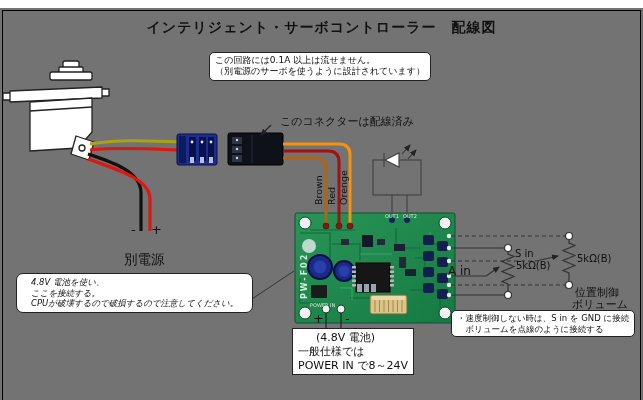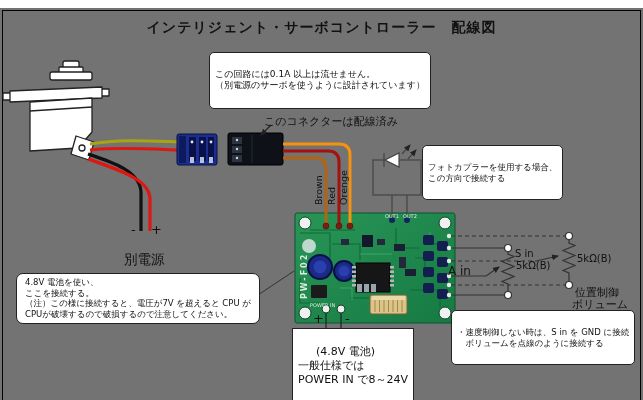--- a/index.html
+++ b/index.html
@@ -3,21 +3,21 @@
 <meta charset="utf-8">
 <style>
   html,body{margin:0;padding:0;background:#fff;}
   .stage{position:relative;width:643px;height:400px;background:#737373;overflow:hidden;
          font-family:"DejaVu Sans","Liberation Sans",sans-serif;color:#111;margin-top:8px;}
   .frame{position:absolute;left:2px;top:2px;right:2px;bottom:2px;border:1px solid #000;z-index:0;}
   svg.canvas{position:absolute;left:0;top:0;z-index:1;}
   .title{position:absolute;top:11px;left:0;width:100%;text-align:center;
          font-size:14px;font-weight:bold;letter-spacing:1px;z-index:3;}
   .box{position:absolute;border:1px solid #222;background:#fff;z-index:2;
-       line-height:1.25;white-space:nowrap;padding:16px 5px;width:-moz-fit-content;width:fit-content;}
+       line-height:1.25;white-space:nowrap;padding:2px 5px;width:-moz-fit-content;width:fit-content;}
   .box div{white-space:nowrap;}
   .r5{border-radius:5px;} .r7{border-radius:7px;}
   .lbl{position:absolute;white-space:nowrap;z-index:3;}
   .vlbl{position:absolute;white-space:nowrap;z-index:3;font-size:9.5px;
         transform:rotate(-90deg);transform-origin:0 100%;}
   .silk{position:absolute;z-index:3;color:#d9ecdf;}
   .silkv{position:absolute;z-index:3;color:#d9ecdf;font-size:8px;font-weight:bold;
          letter-spacing:2px;transform:rotate(-90deg);transform-origin:0 100%;white-space:nowrap;}
 </style>
 </head>
@@ -232,31 +232,26 @@
     </g>
   </svg>
 
   <div class="title">インテリジェント・サーボコントローラー　配線図</div>
 
   <div class="box r5" style="left:209px;top:44px;font-size:9px;">
     <div>この回路には0.1A 以上は流せません。</div>
     <div>（別電源のサーボを使うように設計されています）</div>
   </div>
 
-  <div class="lbl" style="left:264px;top:106px;font-size:11px;">このコネクターは配線済み</div>
-
-  <div class="box r5" style="left:422px;top:137px;font-size:8.5px;">
-    <div>フォトカプラーを使用する場合、</div>
-    <div>この方向で接続する</div>
-  </div>
-
-  <div class="box r7" style="left:16px;top:265px;font-size:8.5px;padding:3px 8px;">
+  <div class="lbl" style="left:280px;top:106px;font-size:11px;">このコネクターは配線済み</div>
+
+
+  <div class="box r7" style="left:16px;top:265px;font-size:8.5px;padding:3px 14px;font-style:italic;">
     <div>4.8V 電池を使い、</div>
     <div>ここを接続する。</div>
-    <div>（注）この様に接続すると、電圧が7V を超えると CPU が</div>
     <div>CPUが破壊するので破損するので注意してください。</div>
   </div>
 
   <div class="box r5" style="left:451px;top:302px;font-size:8.5px;">
     <div>・速度制御しない時は、S in を GND に接続</div>
     <div>　ボリュームを点線のように接続する</div>
   </div>
 
   <div class="box" style="left:292px;top:320px;font-size:11px;min-width:108px;">
     <div style="padding-left:18px;">(4.8V 電池)</div>

